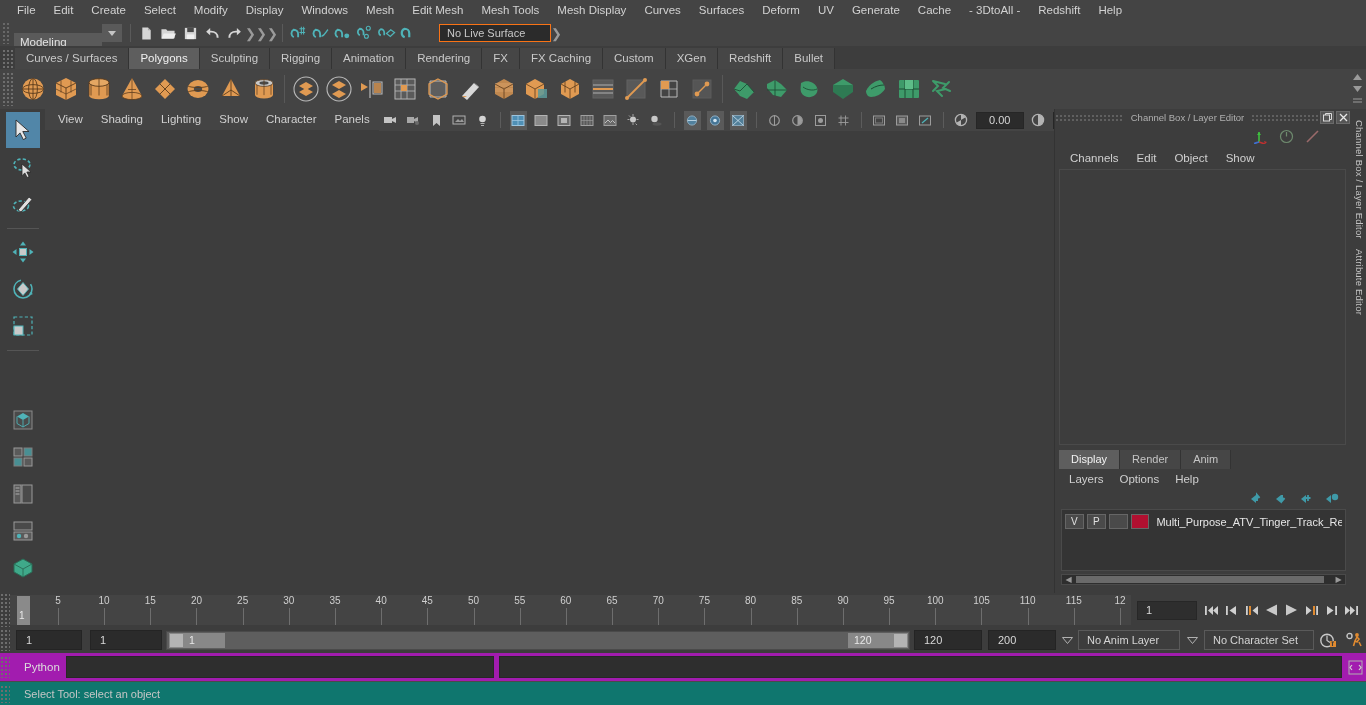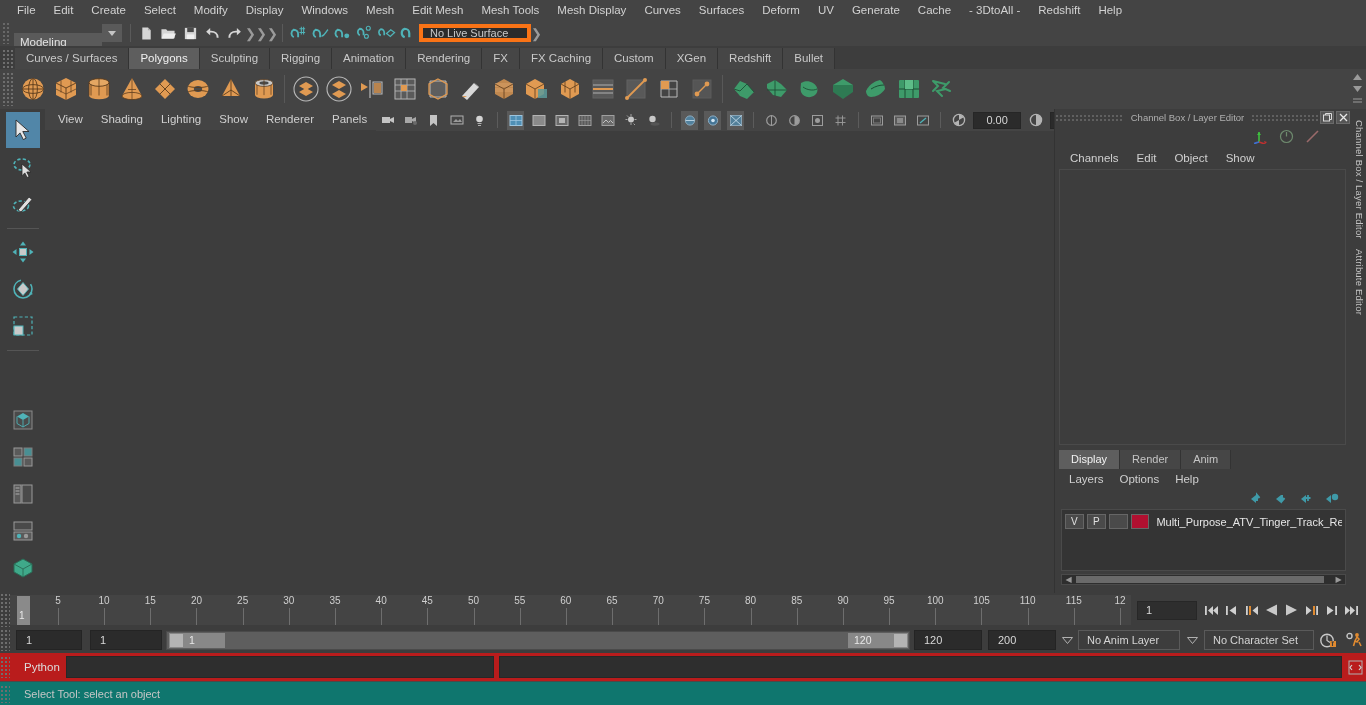--- a/index.html
+++ b/index.html
@@ -22,22 +22,22 @@
     background-image:radial-gradient(#6e6e6e 0.8px, transparent 0.9px);
     background-size:4px 4px; opacity:.85; }
   .menuset { width:88px; height:18px; background:#5a5a5a; display:flex; align-items:center;
     padding-left:6px; font-size:11.5px; color:#e2e2e2; margin-left:3px;margin-top:18px; }
   .menuset-arrow { width:20px; height:18px; background:#5a5a5a; margin-right:4px; display:flex;
     align-items:center; justify-content:center; }
   .tri-dn { width:0;height:0;border-left:4px solid transparent;border-right:4px solid transparent;border-top:5px solid #c4c4c4; }
   .sep { width:1px; height:18px; background:#5a5a5a; margin:0 4px; flex:none; }
   .ibtn { width:22px; height:22px; display:flex; align-items:center; justify-content:center; flex:none; }
   .cmode { width:11px; height:20px; display:flex; align-items:center; justify-content:center; color:#9a9a9a; font-size:13px; }
-  .livefield { height:18px; background:#2b2b2b; border:4px solid #f97316; color:#c8c8c8;
-    font-size:11px; padding:0 7px; display:flex; align-items:center; min-width:112px; }
+  .livefield { height:18px; background:#2b2b2b; border:1px solid #f97316; color:#c8c8c8;
+    font-size:11px; padding:0 7px; display:flex; align-items:center; min-width:112px;margin-left:20px; }
 
   
   .shelfwrap { background:#3d3d3d; flex:none; display:flex; flex-direction:column; }
   .shelftabs { height:23px; background:#3d3d3d; display:flex; align-items:flex-end; padding-left:2px; }
   .shelftabs .grip { width:11px; height:20px; margin-right:2px;
     background-image:radial-gradient(#6e6e6e 0.8px, transparent 0.9px); background-size:4px 4px; }
   .stab { height:21px; line-height:21px; padding:0 11px; font-size:11.5px; color:#c9c9c9;
     background:#464646; border-right:1px solid #333; cursor:default; white-space:nowrap; }
   .stab.active { background:#5e5e5e; color:#f0f0f0; }
   .shelficons { height:40px; background:#444444; display:flex; align-items:center; padding-left:2px; position:relative; }
@@ -131,21 +131,21 @@
   .rangeslider { flex:1; height:19px; background:#5e5e5e; margin:0 4px; position:relative; border:1px solid #4a4a4a; }
   .rangeslider .rstart { position:absolute; left:2px; top:1px; height:15px; background:#888; width:56px;
     display:flex; align-items:center; }
   .rangeslider .rv { font-size:10.5px; color:#e8e8e8; position:absolute; }
   .animsel { height:20px; background:#3d3d3d; border:1px solid #5a5a5a; display:flex; align-items:center;
     padding-left:8px; font-size:11px; color:#d4d4d4; width:102px; }
   .charsel { height:20px; background:#3d3d3d; border:1px solid #5a5a5a; display:flex; align-items:center;
     padding-left:8px; font-size:11px; color:#d4d4d4; width:110px; }
 
   
-  .cmdrow { height:28px; background:#b91c1c; display:flex; align-items:center; flex:none; }
+  .cmdrow { height:28px; background:#a21caf; display:flex; align-items:center; flex:none; }
   .cmdlabel { width:56px; font-size:11.5px; color:#dcdcdc; padding-left:14px; }
   .cmdinput { height:22px; background:#2e2e2e; border:1px solid #272727; }
   .statusrow { height:24px; background:#0f766e; display:flex; align-items:center; flex:none;
     border-top:1px solid #4a4a4a; }
   .statustext { font-size:11px; color:#c6c6c6; padding-left:14px; }
   svg { display:block; }
 </style>
 </head>
 <body>
 
@@ -570,21 +570,21 @@
       </div>
       <div style="height:6px"></div>
     </div>
 
     <div class="vpcol">
       <div class="vpmenu">
         <div class="mi">View</div>
         <div class="mi">Shading</div>
         <div class="mi">Lighting</div>
         <div class="mi">Show</div>
-        <div class="mi">Renderer</div>
+        <div class="mi">Character</div>
         <div class="mi">Panels</div>
       </div>
 
       <div class="vptool">
         <div class="vi">
           <svg width="14" height="12" viewBox="0 0 14 12">
               <rect x="1" y="3" width="8" height="6" fill="#c4c4c4"></rect>
               <path d="M9 5l4-2v6l-4-2z" fill="#c4c4c4"></path>
             </svg>
         </div>

